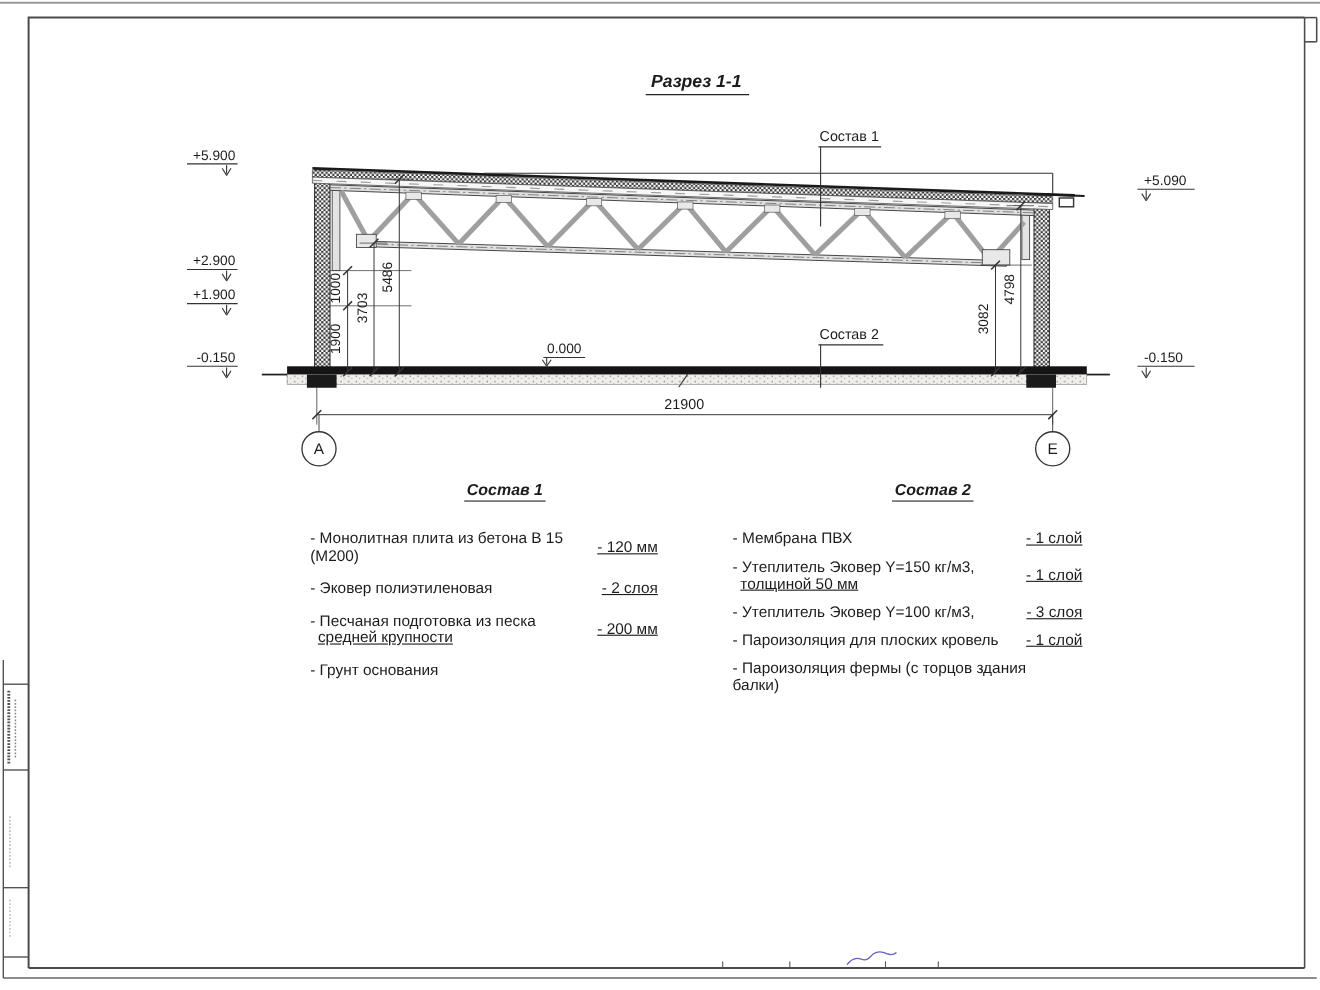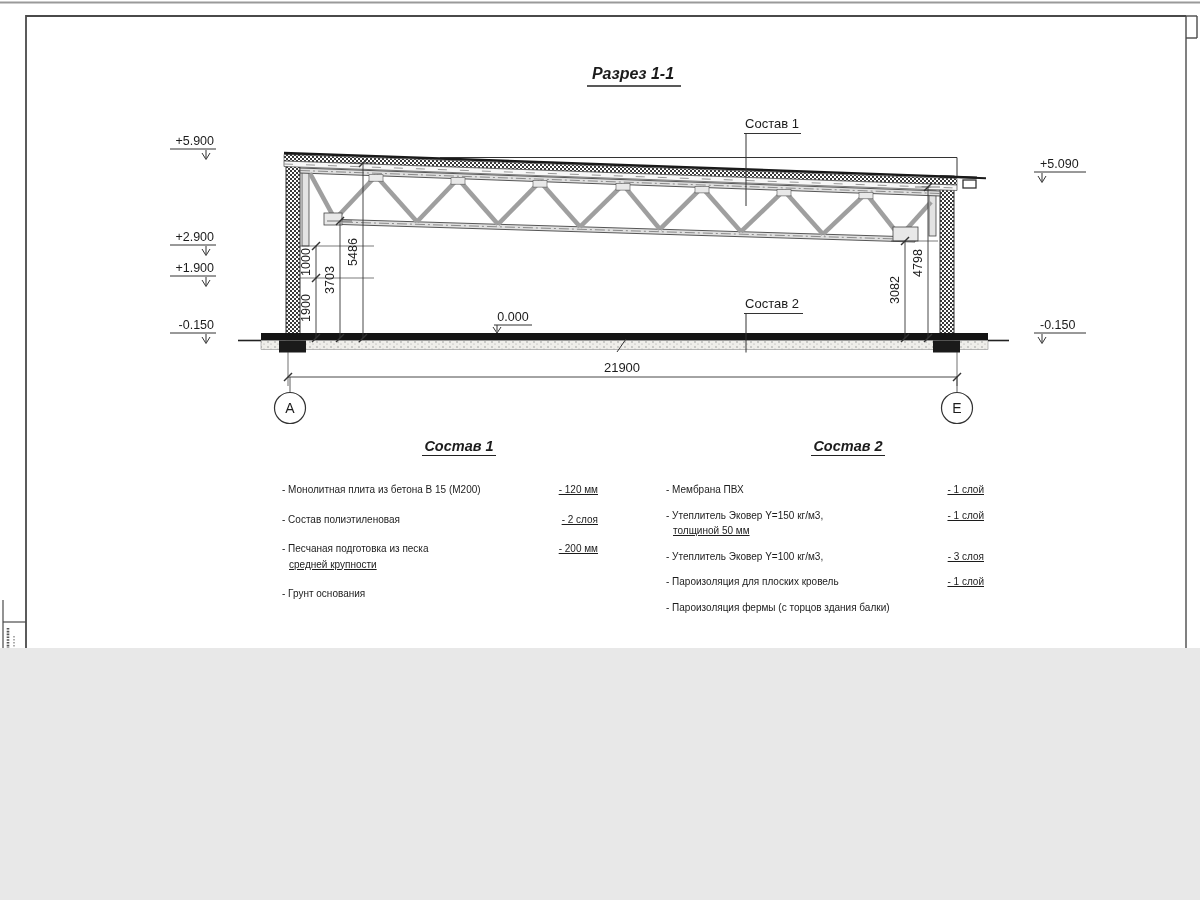--- a/index.html
+++ b/index.html
@@ -1,32 +1,32 @@
 <!DOCTYPE html>
 <html><head>
 <meta charset="utf-8">
 <style>
   html,body{margin:0;padding:0;background:#e8e8e8;}
-  .page{position:relative;width:1200px;height:648px;background:#fff;overflow:hidden;
+  .page{position:relative;width:1200px;height:900px;background:#fff;overflow:hidden;
         font-family:"Liberation Sans",sans-serif;color:#1c1c1c;}
   svg{position:absolute;left:0;top:0;}
   svg text{font-family:"Liberation Sans",sans-serif;fill:#1c1c1c;}
   .dimtxt{font-size:12.5px;}
   .lbltxt{font-size:13px;}
   .axtxt{font-size:14px;}
   .titletxt{font-size:16px;font-style:italic;font-weight:bold;}
 
   .complist{position:absolute;width:316px;}
   #comp1{left:282px;top:438px;}
   #comp2{left:666px;top:438px;width:318px;}
   .hdr{font-style:italic;font-size:14.5px;font-weight:bold;text-align:center;margin-bottom:28px;}
   #comp1 .hdr{padding-left:38px;}
   #comp2 .hdr{padding-left:46px;}
   .hdr span{border-bottom:1.2px solid #222;padding:0 2px 1px;}
-  .item{display:flex;align-items:flex-start;gap:8px;margin-bottom:14px;font-size:10px;line-height:15.5px;}
+  .item{display:flex;align-items:center;gap:8px;margin-bottom:14px;font-size:14px;line-height:15.5px;}
   #comp2 .item{margin-bottom:10px;}
   .item .l2{display:block;padding-left:7px;text-decoration:underline;}
   .item .qty{margin-left:auto;white-space:nowrap;text-decoration:underline;}
 </style>
 </head>
 <body>
 
 <div class="page">
 
 <svg width="1200" height="900" viewBox="0 0 1200 900">
@@ -272,21 +272,21 @@
   </g>
 </svg>
 
 <div class="complist" id="comp1">
   <div class="hdr"><span>Состав 1</span></div>
   <div class="item">
     <div class="nm"><span>- Монолитная плита из бетона В 15 (М200)</span><span class="l2"></span></div>
     <div class="qty">- 120 мм</div>
   </div>
   <div class="item">
-    <div class="nm"><span>- Состав полиэтиленовая</span><span class="l2"></span></div>
+    <div class="nm"><span>- Эковер полиэтиленовая</span><span class="l2"></span></div>
     <div class="qty">- 2 слоя</div>
   </div>
   <div class="item">
     <div class="nm"><span>- Песчаная подготовка из песка</span><span class="l2">средней крупности</span></div>
     <div class="qty">- 200 мм</div>
   </div>
   <div class="item">
     <div class="nm"><span>- Грунт основания</span><span class="l2"></span></div>
     <div class="qty"></div>
   </div>

